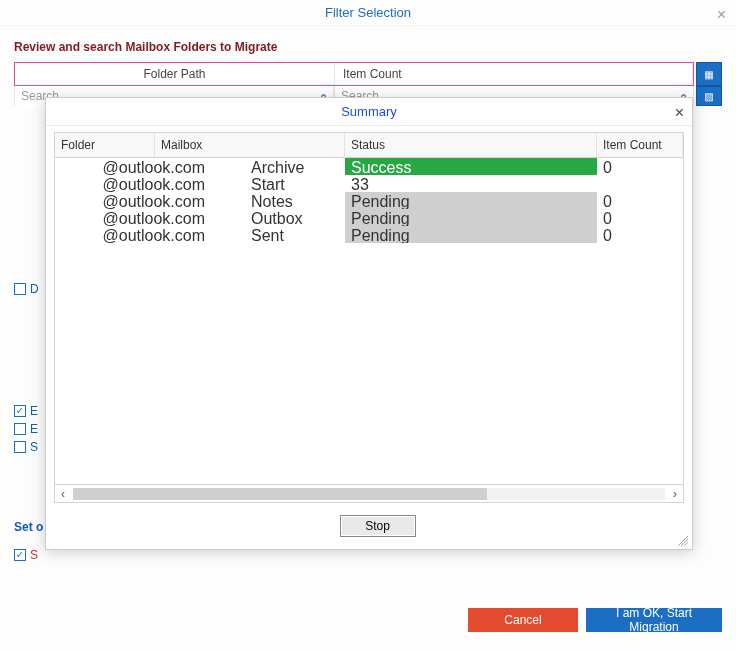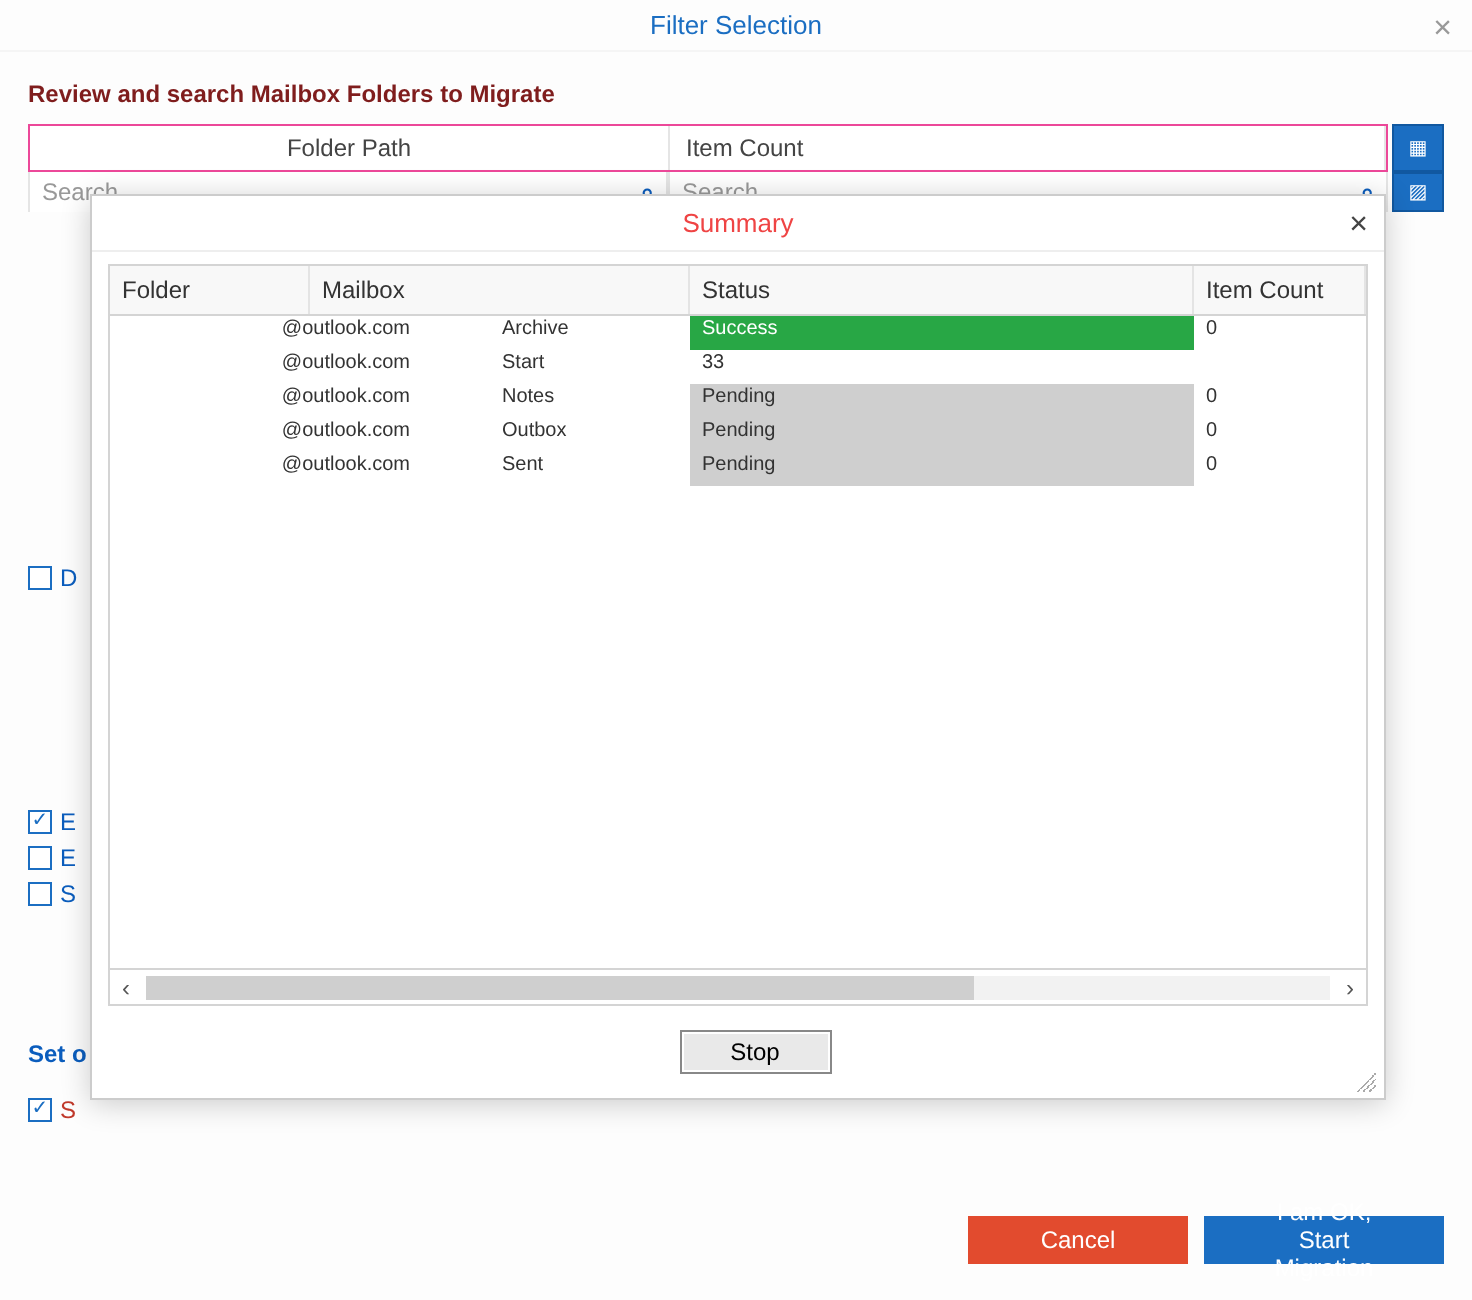--- a/index.html
+++ b/index.html
@@ -137,42 +137,42 @@
   .btn {
     height: 24px;
     display: flex; align-items: center; justify-content: center;
     color: #fff;
     font-size: 12px;
     padding: 0 24px;
     cursor: pointer;
     border: none;
   }
   .btn-cancel { background: #e24b2e; width: 110px; }
-  .btn-start  { background: #1b6ec2; width: 120px; }
+  .btn-start  { background: #1b6ec2; width: 136px; }
 
   
   .dialog-overlay {
     position: absolute;
     left: 45px; top: 97px;
     width: 648px; height: 453px;
     background: #fff;
     border: 1px solid #ccc;
     box-shadow: 0 2px 14px rgba(0,0,0,0.2);
     display: flex;
     flex-direction: column;
   }
   .dlg-header {
     height: 28px;
     display: flex;
     align-items: center;
     justify-content: center;
     position: relative;
     border-bottom: 1px solid #eee;
   }
-  .dlg-title { color: #ef4444; font-size: 13px; }
+  .dlg-title { color: #1d4ed8; font-size: 13px; }
   .dlg-close {
     position: absolute;
     right: 8px; top: 6px;
     font-size: 16px; color: #444; cursor: pointer;
   }
   .dlg-grid-wrap {
     flex: 1;
     margin: 6px 8px 0 8px;
     border: 1px solid #d4d4d4;
     background: #fff;
@@ -191,21 +191,21 @@
     border-right: 1px solid #e4e4e4;
   }
   .c-mail   { flex: 0 0 190px; }
   .c-folder { flex: 0 0 100px; }
   .c-status { flex: 0 0 252px; }
   .c-count  { flex: 1; }
 
   .grid-body {
     flex: 1;
     overflow: hidden;
-    font-size: 10px;
+    font-size: 16px;
     color: #333;
   }
   .grid-row {
     display: flex;
     height: 17px;
     align-items: stretch;
   }
   .gc {
     padding: 1px 6px;
     overflow: hidden;

